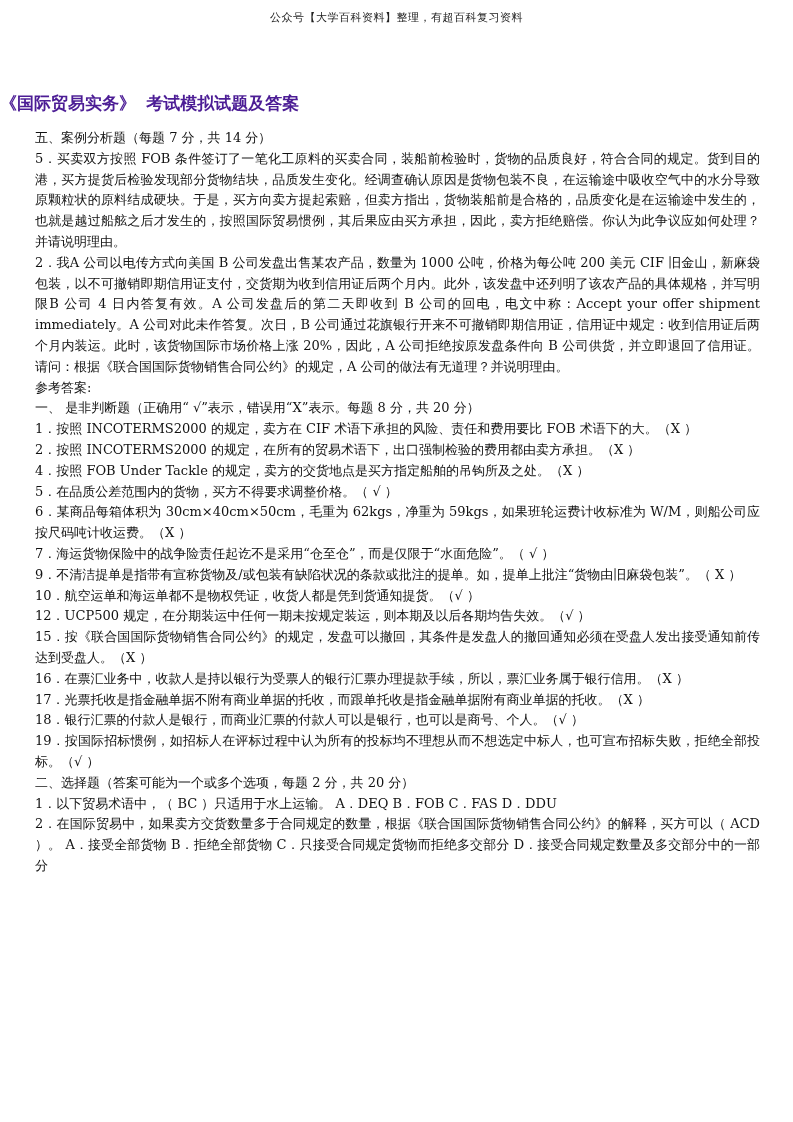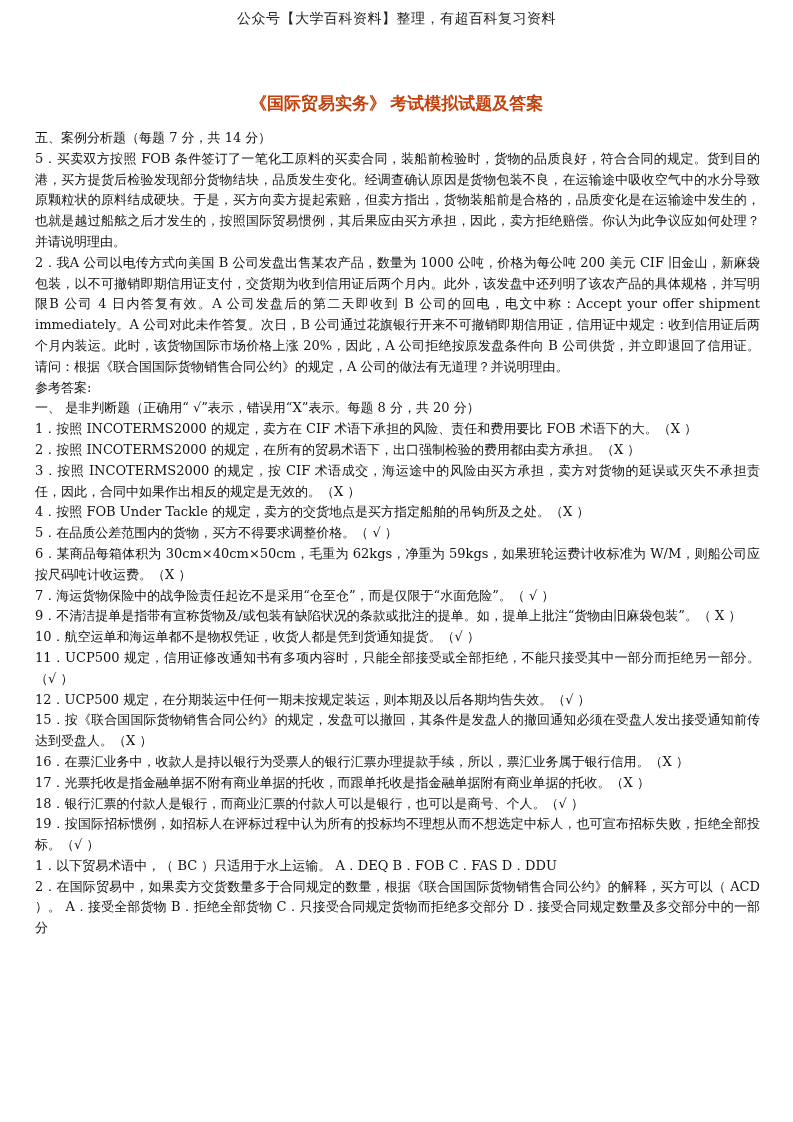--- a/index.html
+++ b/index.html
@@ -1,21 +1,21 @@
 <!DOCTYPE html>
 <html><head>
 <meta charset="utf-8">
 <style>
   html, body { margin: 0; padding: 0; background: #ffffff; }
   body { width: 793px; height: 1122px; position: relative; overflow: hidden;
          font-family: "DejaVu Serif", "Liberation Serif", serif; color: #111; }
   .header-note { position: absolute; top: 10px; left: 0; width: 793px; text-align: center;
-                 font-size: 14px; color: #222; letter-spacing: 0.5px; }
-  .doc-title { position: absolute; top: 92px; left: 0; width: 793px; text-align: center;
-               font-size: 17px; font-weight: bold; font-family: Liberation Serif, serif; color: #c2410c; }
+                 font-size: 11px; color: #222; letter-spacing: 0.5px; }
+  .doc-title { position: absolute; top: 92px; left: 0; width: 793px; 
+               font-size: 17px; font-weight: bold; font-family: Liberation Mono, monospace; color: #4c1d95; }
   .content { position: absolute; top: 128px; left: 35px; width: 725px;
              font-size: 13px; line-height: 20.8px; }
   .content p { margin: 0; text-align: justify; }
 </style>
 </head>
 <body>
 
 <div class="header-note">公众号【大学百科资料】整理，有超百科复习资料</div>
 
 <div class="doc-title">《国际贸易实务》 考试模拟试题及答案</div>
@@ -23,30 +23,29 @@
 <div class="content">
   <p>五、案例分析题（每题 7 分，共 14 分）</p>
   <p>5．买卖双方按照 FOB 条件签订了一笔化工原料的买卖合同，装船前检验时，货物的品质良好，符合合同的规定。货到目的港，买方提货后检验发现部分货物结块，品质发生变化。经调查确认原因是货物包装不良，在运输途中吸收空气中的水分导致原颗粒状的原料结成硬块。于是，买方向卖方提起索赔，但卖方指出，货物装船前是合格的，品质变化是在运输途中发生的，也就是越过船舷之后才发生的，按照国际贸易惯例，其后果应由买方承担，因此，卖方拒绝赔偿。你认为此争议应如何处理？并请说明理由。</p>
   <p>2．我A 公司以电传方式向美国 B 公司发盘出售某农产品，数量为 1000 公吨，价格为每公吨 200 美元 CIF 旧金山，新麻袋包装，以不可撤销即期信用证支付，交货期为收到信用证后两个月内。此外，该发盘中还列明了该农产品的具体规格，并写明限B 公司 4 日内答复有效。A 公司发盘后的第二天即收到 B 公司的回电，电文中称：Accept your offer shipment immediately。A 公司对此未作答复。次日，B 公司通过花旗银行开来不可撤销即期信用证，信用证中规定：收到信用证后两个月内装运。此时，该货物国际市场价格上涨 20%，因此，A 公司拒绝按原发盘条件向 B 公司供货，并立即退回了信用证。请问：根据《联合国国际货物销售合同公约》的规定，A 公司的做法有无道理？并说明理由。</p>
 
   <p>参考答案:</p>
 
   <p>一、  是非判断题（正确用“ √”表示，错误用“X”表示。每题 8 分，共 20 分）</p>
   <p>1．按照 INCOTERMS2000 的规定，卖方在 CIF 术语下承担的风险、责任和费用要比 FOB 术语下的大。（X ）</p>
   <p>2．按照 INCOTERMS2000 的规定，在所有的贸易术语下，出口强制检验的费用都由卖方承担。（X ）</p>
-  <p>3．按照 INCOTERMS2000 的规定，按 CIF 术语成交，海运途中的风险由买方承担，卖方对货物的延误或灭失不承担责任，因此，合同中如果作出相反的规定是无效的。（X ）</p>
   <p>4．按照  FOB Under Tackle 的规定，卖方的交货地点是买方指定船舶的吊钩所及之处。（X ）</p>
   <p>5．在品质公差范围内的货物，买方不得要求调整价格。（ √ ）</p>
   <p>6．某商品每箱体积为 30cm×40cm×50cm，毛重为 62kgs，净重为 59kgs，如果班轮运费计收标准为 W/M，则船公司应按尺码吨计收运费。（X ）</p>
   <p>7．海运货物保险中的战争险责任起讫不是采用“仓至仓”，而是仅限于“水面危险”。（ √ ）</p>
   <p>9．不清洁提单是指带有宣称货物及/或包装有缺陷状况的条款或批注的提单。如，提单上批注“货物由旧麻袋包装”。（ X ）</p>
   <p>10．航空运单和海运单都不是物权凭证，收货人都是凭到货通知提货。（√ ）</p>
-  <p>11．UCP500 规定，信用证修改通知书有多项内容时，只能全部接受或全部拒绝，不能只接受其中一部分而拒绝另一部分。（√ ）</p>
   <p>12．UCP500 规定，在分期装运中任何一期未按规定装运，则本期及以后各期均告失效。（√ ）</p>
   <p>15．按《联合国国际货物销售合同公约》的规定，发盘可以撤回，其条件是发盘人的撤回通知必须在受盘人发出接受通知前传达到受盘人。（X ）</p>
   <p>16．在票汇业务中，收款人是持以银行为受票人的银行汇票办理提款手续，所以，票汇业务属于银行信用。（X ）</p>
   <p>17．光票托收是指金融单据不附有商业单据的托收，而跟单托收是指金融单据附有商业单据的托收。（X ）</p>
   <p>18．银行汇票的付款人是银行，而商业汇票的付款人可以是银行，也可以是商号、个人。（√ ）</p>
   <p>19．按国际招标惯例，如招标人在评标过程中认为所有的投标均不理想从而不想选定中标人，也可宣布招标失败，拒绝全部投标。（√ ）</p>
 
+  <p>二、选择题（答案可能为一个或多个选项，每题 2 分，共 20 分）</p>
   <p>1．以下贸易术语中，（ BC ）只适用于水上运输。    A．DEQ B．FOB C．FAS D．DDU</p>
   <p>2．在国际贸易中，如果卖方交货数量多于合同规定的数量，根据《联合国国际货物销售合同公约》的解释，买方可以（ ACD ）。  A．接受全部货物  B．拒绝全部货物  C．只接受合同规定货物而拒绝多交部分  D．接受合同规定数量及多交部分中的一部分</p>
 </div>
 
 </body></html>

